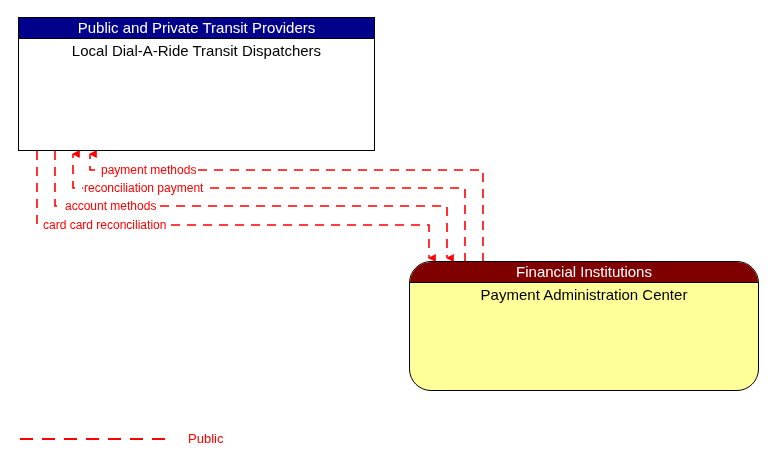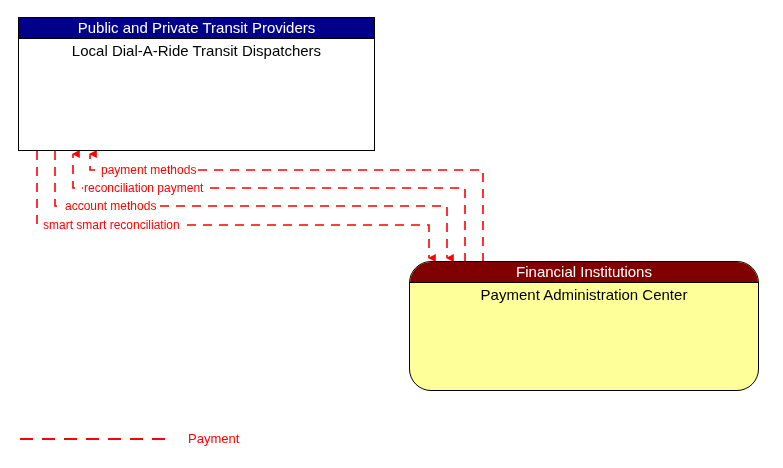--- a/index.html
+++ b/index.html
@@ -157,19 +157,19 @@
     <div class="node-header">Financial Institutions</div>
     <div class="node-body">Payment Administration Center</div>
   </div>
 
   <div class="flow-label" style="left:100px; top:164px;">payment methods</div>
 
   <div class="flow-label" style="left:83px; top:182px;">reconciliation payment</div>
 
   <div class="flow-label" style="left:64px; top:200px;">account methods</div>
 
-  <div class="flow-label" style="left:42px; top:219px;">smart smart reconciliation</div>
+  <div class="flow-label" style="left:42px; top:219px;">card card reconciliation</div>
 
   <div id="legend">
-    <div id="legend-label">Payment</div>
+    <div id="legend-label">Public</div>
   </div>
 
 </div>
 
 </body></html>

